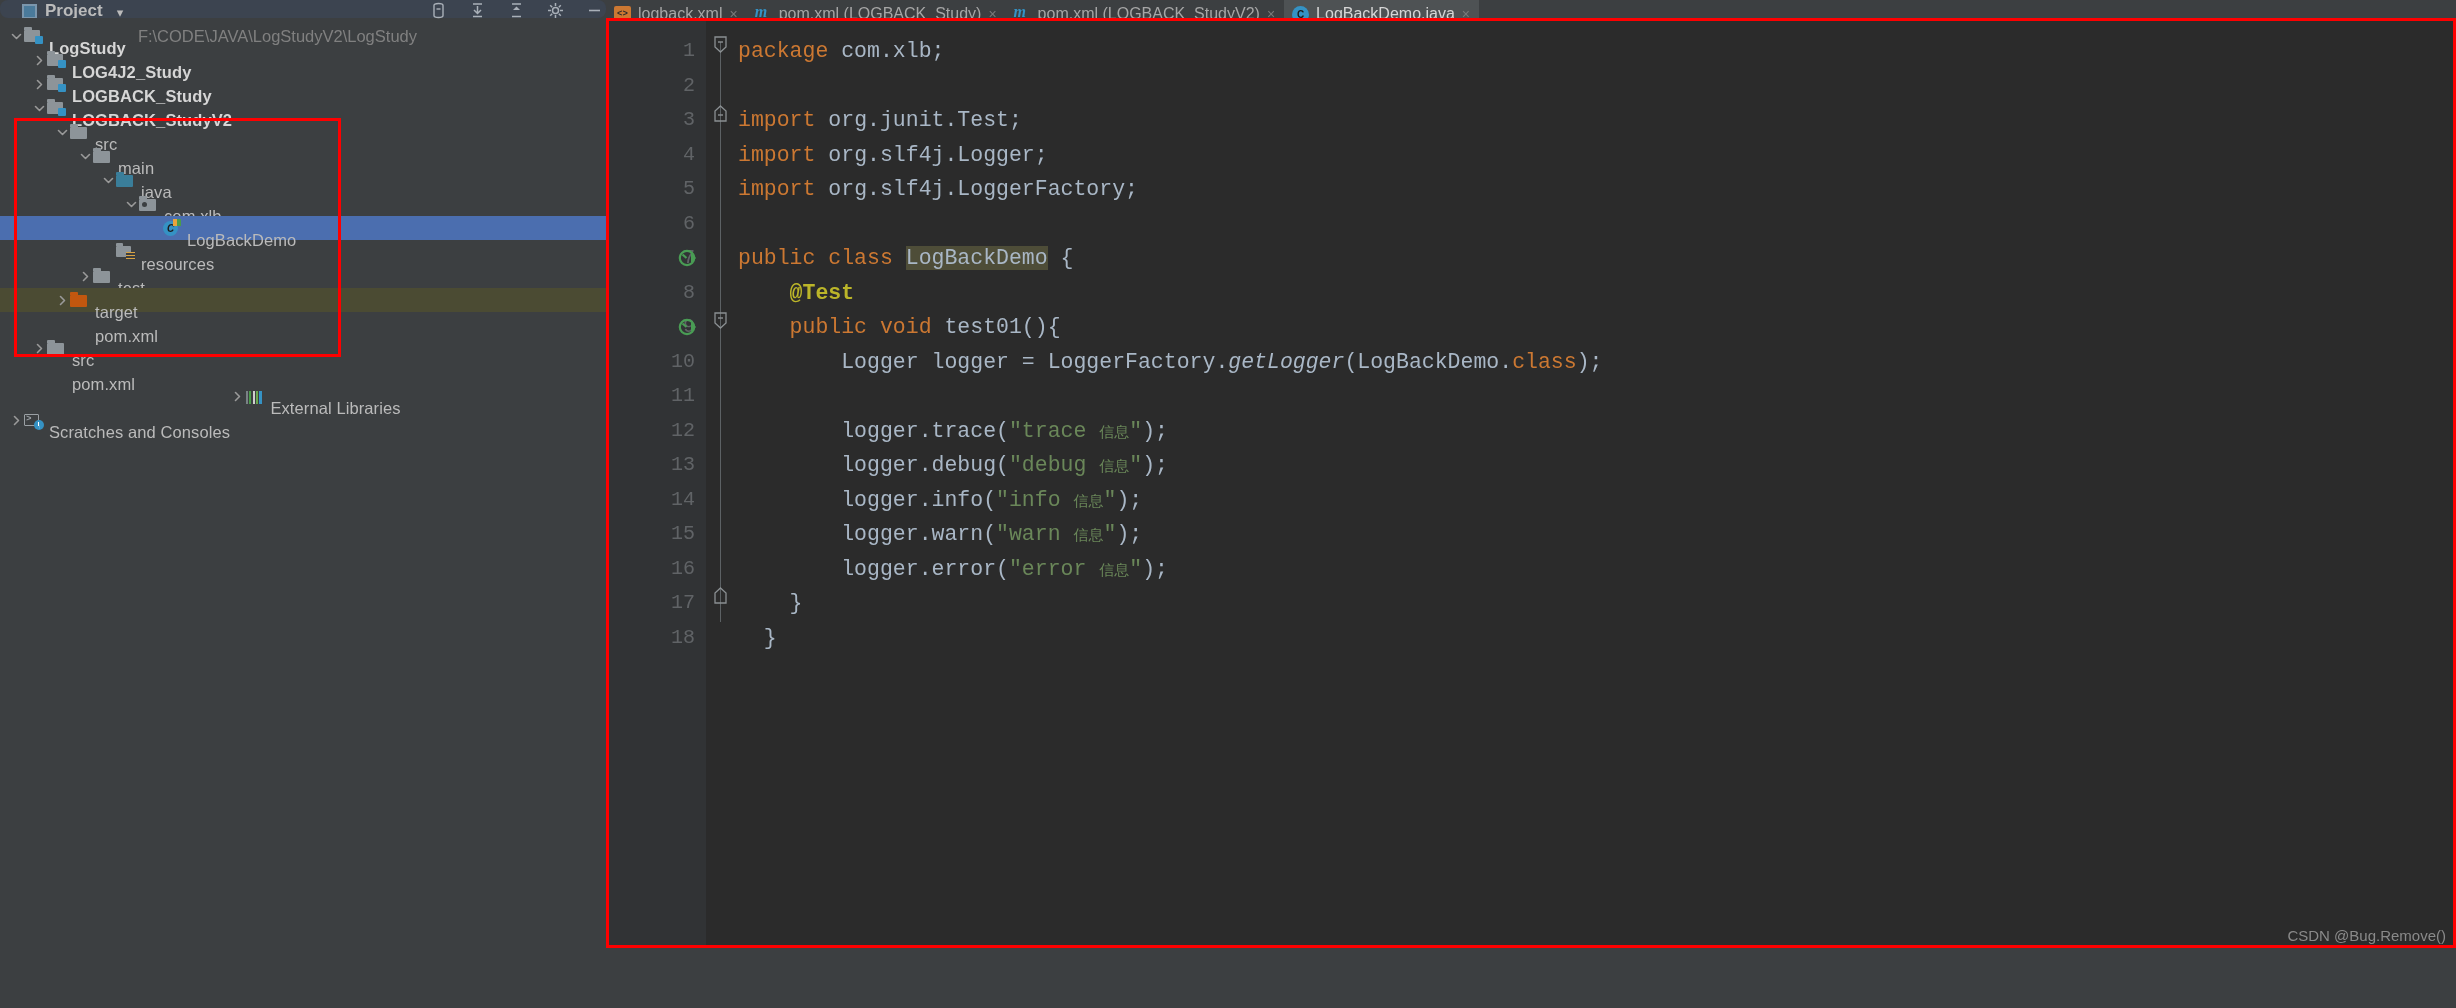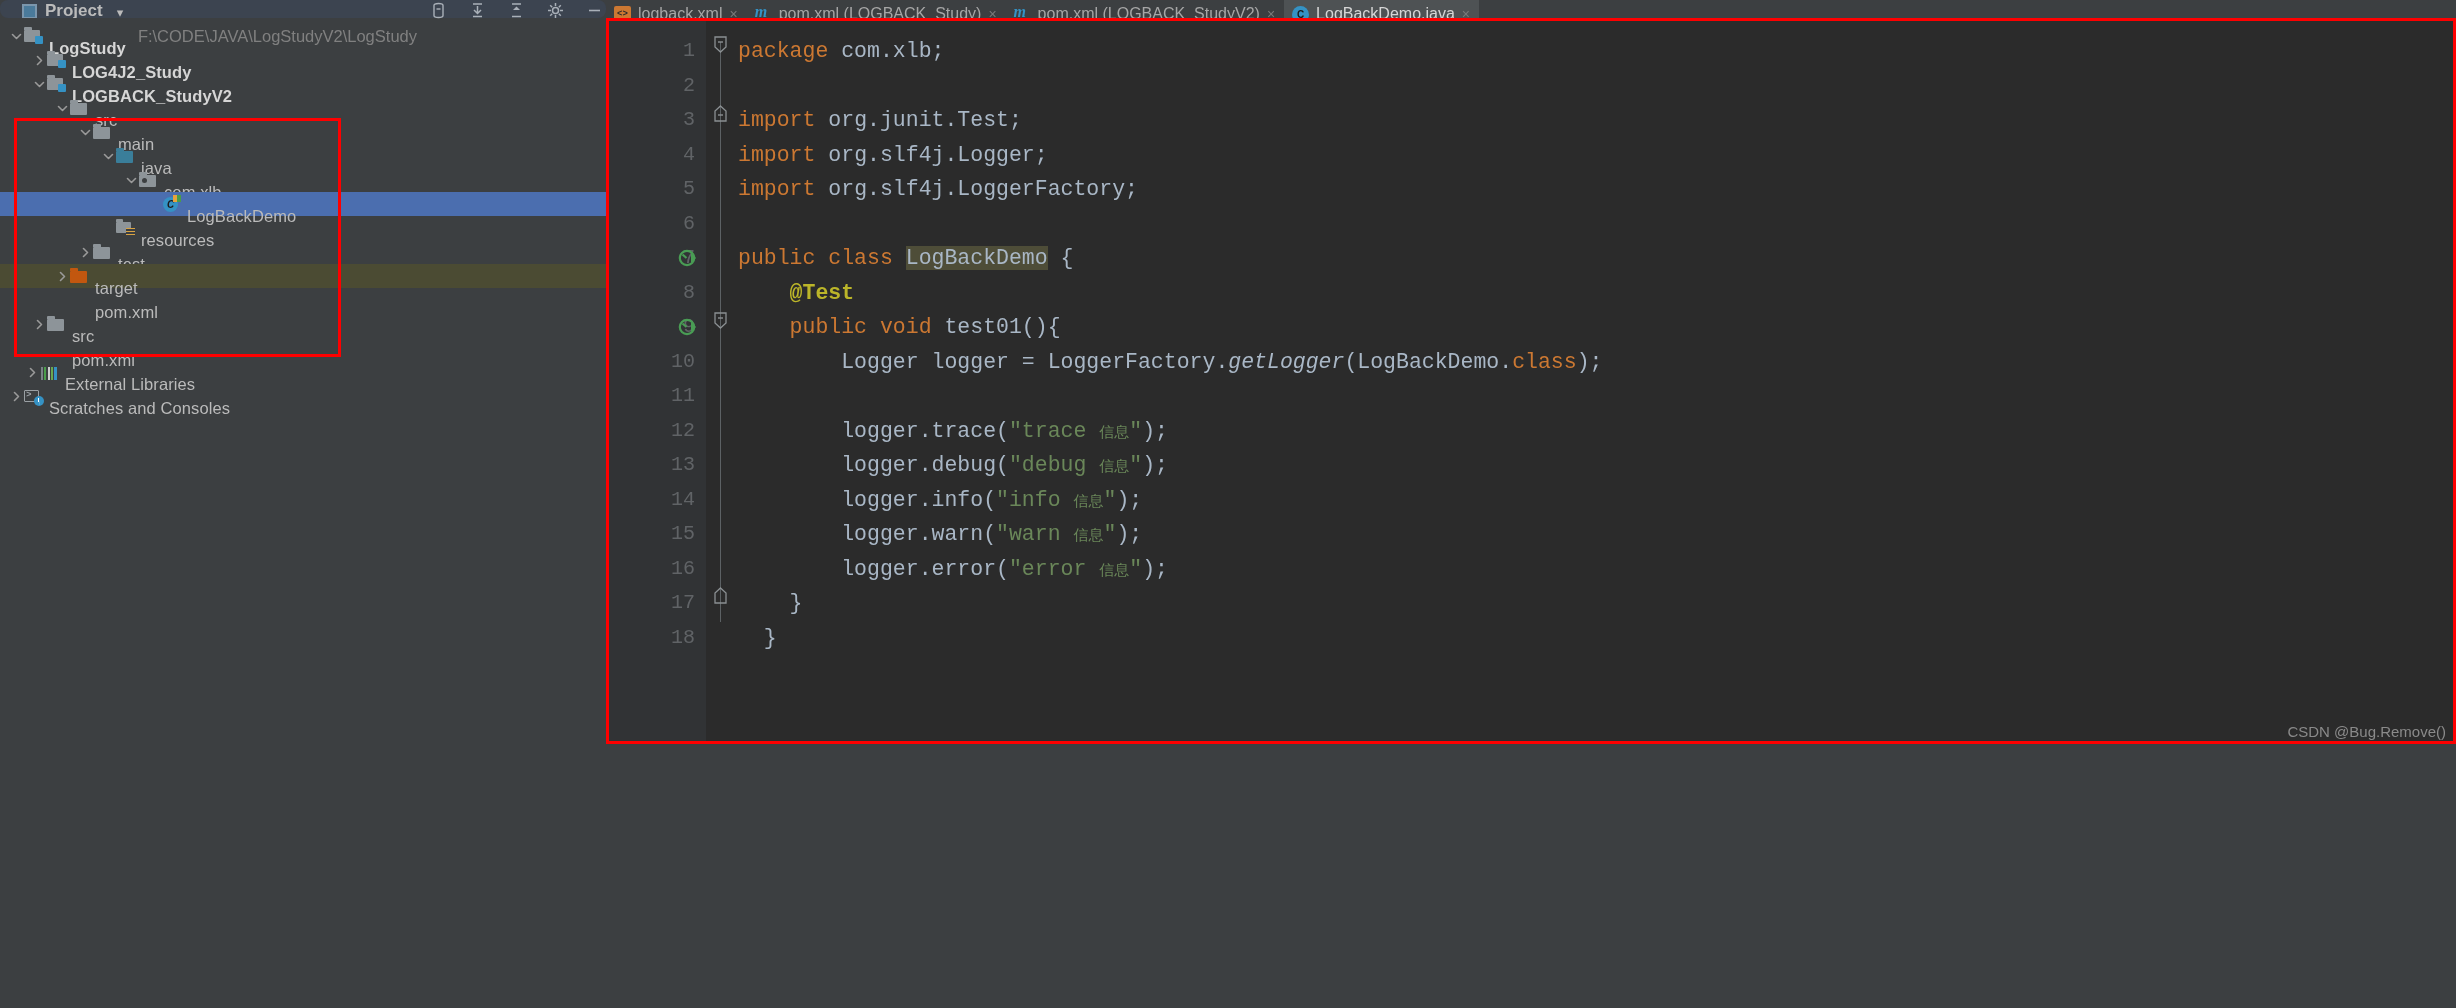--- a/index.html
+++ b/index.html
@@ -169,21 +169,21 @@
   }
 
   
   .tree-annot {
     position: absolute; border: 3px solid #fe0000; pointer-events: none;
     left: 14px; top: 118px; width: 327px; height: 239px;
   }
 
   
   .editor-area {
-    flex: 1; height: 744px; background: #be185d;
+    flex: 1; height: 948px; background: #be185d;
     position: relative; display: flex; flex-direction: column;
   }
   .tabbar {
     height: 18px; background: #3c3f41;
     display: flex; align-items: flex-end; overflow: hidden;
     flex: 0 0 18px;
   }
   .tab {
     display: flex; align-items: center; height: 18px;
     padding: 0 9px 0 8px; font-size: 16px; color: #a6a6a6;
@@ -340,20 +340,32 @@
           </span>
           <span class="t-icon ic-module">
             <i></i>
             <b></b>
           </span>
           <span class="t-label bold">LOG4J2_Study</span>
         </div>
         <div class="tree-row" style="padding-left: 31px;">
           <span class="arrow">
             <svg width="13" height="13" viewBox="0 0 13 13">
+              <path d="M4.5 2.5L8.5 6.5L4.5 10.5" fill="none" stroke="#9a9a9a" stroke-width="1.6" stroke-linecap="round" stroke-linejoin="round"></path>
+            </svg>
+          </span>
+          <span class="t-icon ic-module">
+            <i></i>
+            <b></b>
+          </span>
+          <span class="t-label bold">LOGBACK_Study</span>
+        </div>
+        <div class="tree-row" style="padding-left: 31px;">
+          <span class="arrow">
+            <svg width="13" height="13" viewBox="0 0 13 13">
               <path d="M2.5 4.5L6.5 8.5L10.5 4.5" fill="none" stroke="#9a9a9a" stroke-width="1.6" stroke-linecap="round" stroke-linejoin="round"></path>
             </svg>
           </span>
           <span class="t-icon ic-module">
             <i></i>
             <b></b>
           </span>
           <span class="t-label bold">LOGBACK_StudyV2</span>
         </div>
         <div class="tree-row" style="padding-left: 54px;">
@@ -457,21 +469,21 @@
           </span>
           <span class="t-label">src</span>
         </div>
         <div class="tree-row" style="padding-left: 31px;">
           <span class="arrow empty"></span>
           <span class="t-icon ic-maven">
             <i></i>
           </span>
           <span class="t-label">pom.xml</span>
         </div>
-        <div class="tree-row" style="padding-left: 24px;">
+        <div class="tree-row" style="padding-left: 24px; justify-content: center;">
           <span class="arrow">
             <svg width="13" height="13" viewBox="0 0 13 13">
               <path d="M4.5 2.5L8.5 6.5L4.5 10.5" fill="none" stroke="#9a9a9a" stroke-width="1.6" stroke-linecap="round" stroke-linejoin="round"></path>
             </svg>
           </span>
           <span class="t-icon ic-libs">
             <i></i>
           </span>
           <span class="t-label">External Libraries</span>
         </div>

